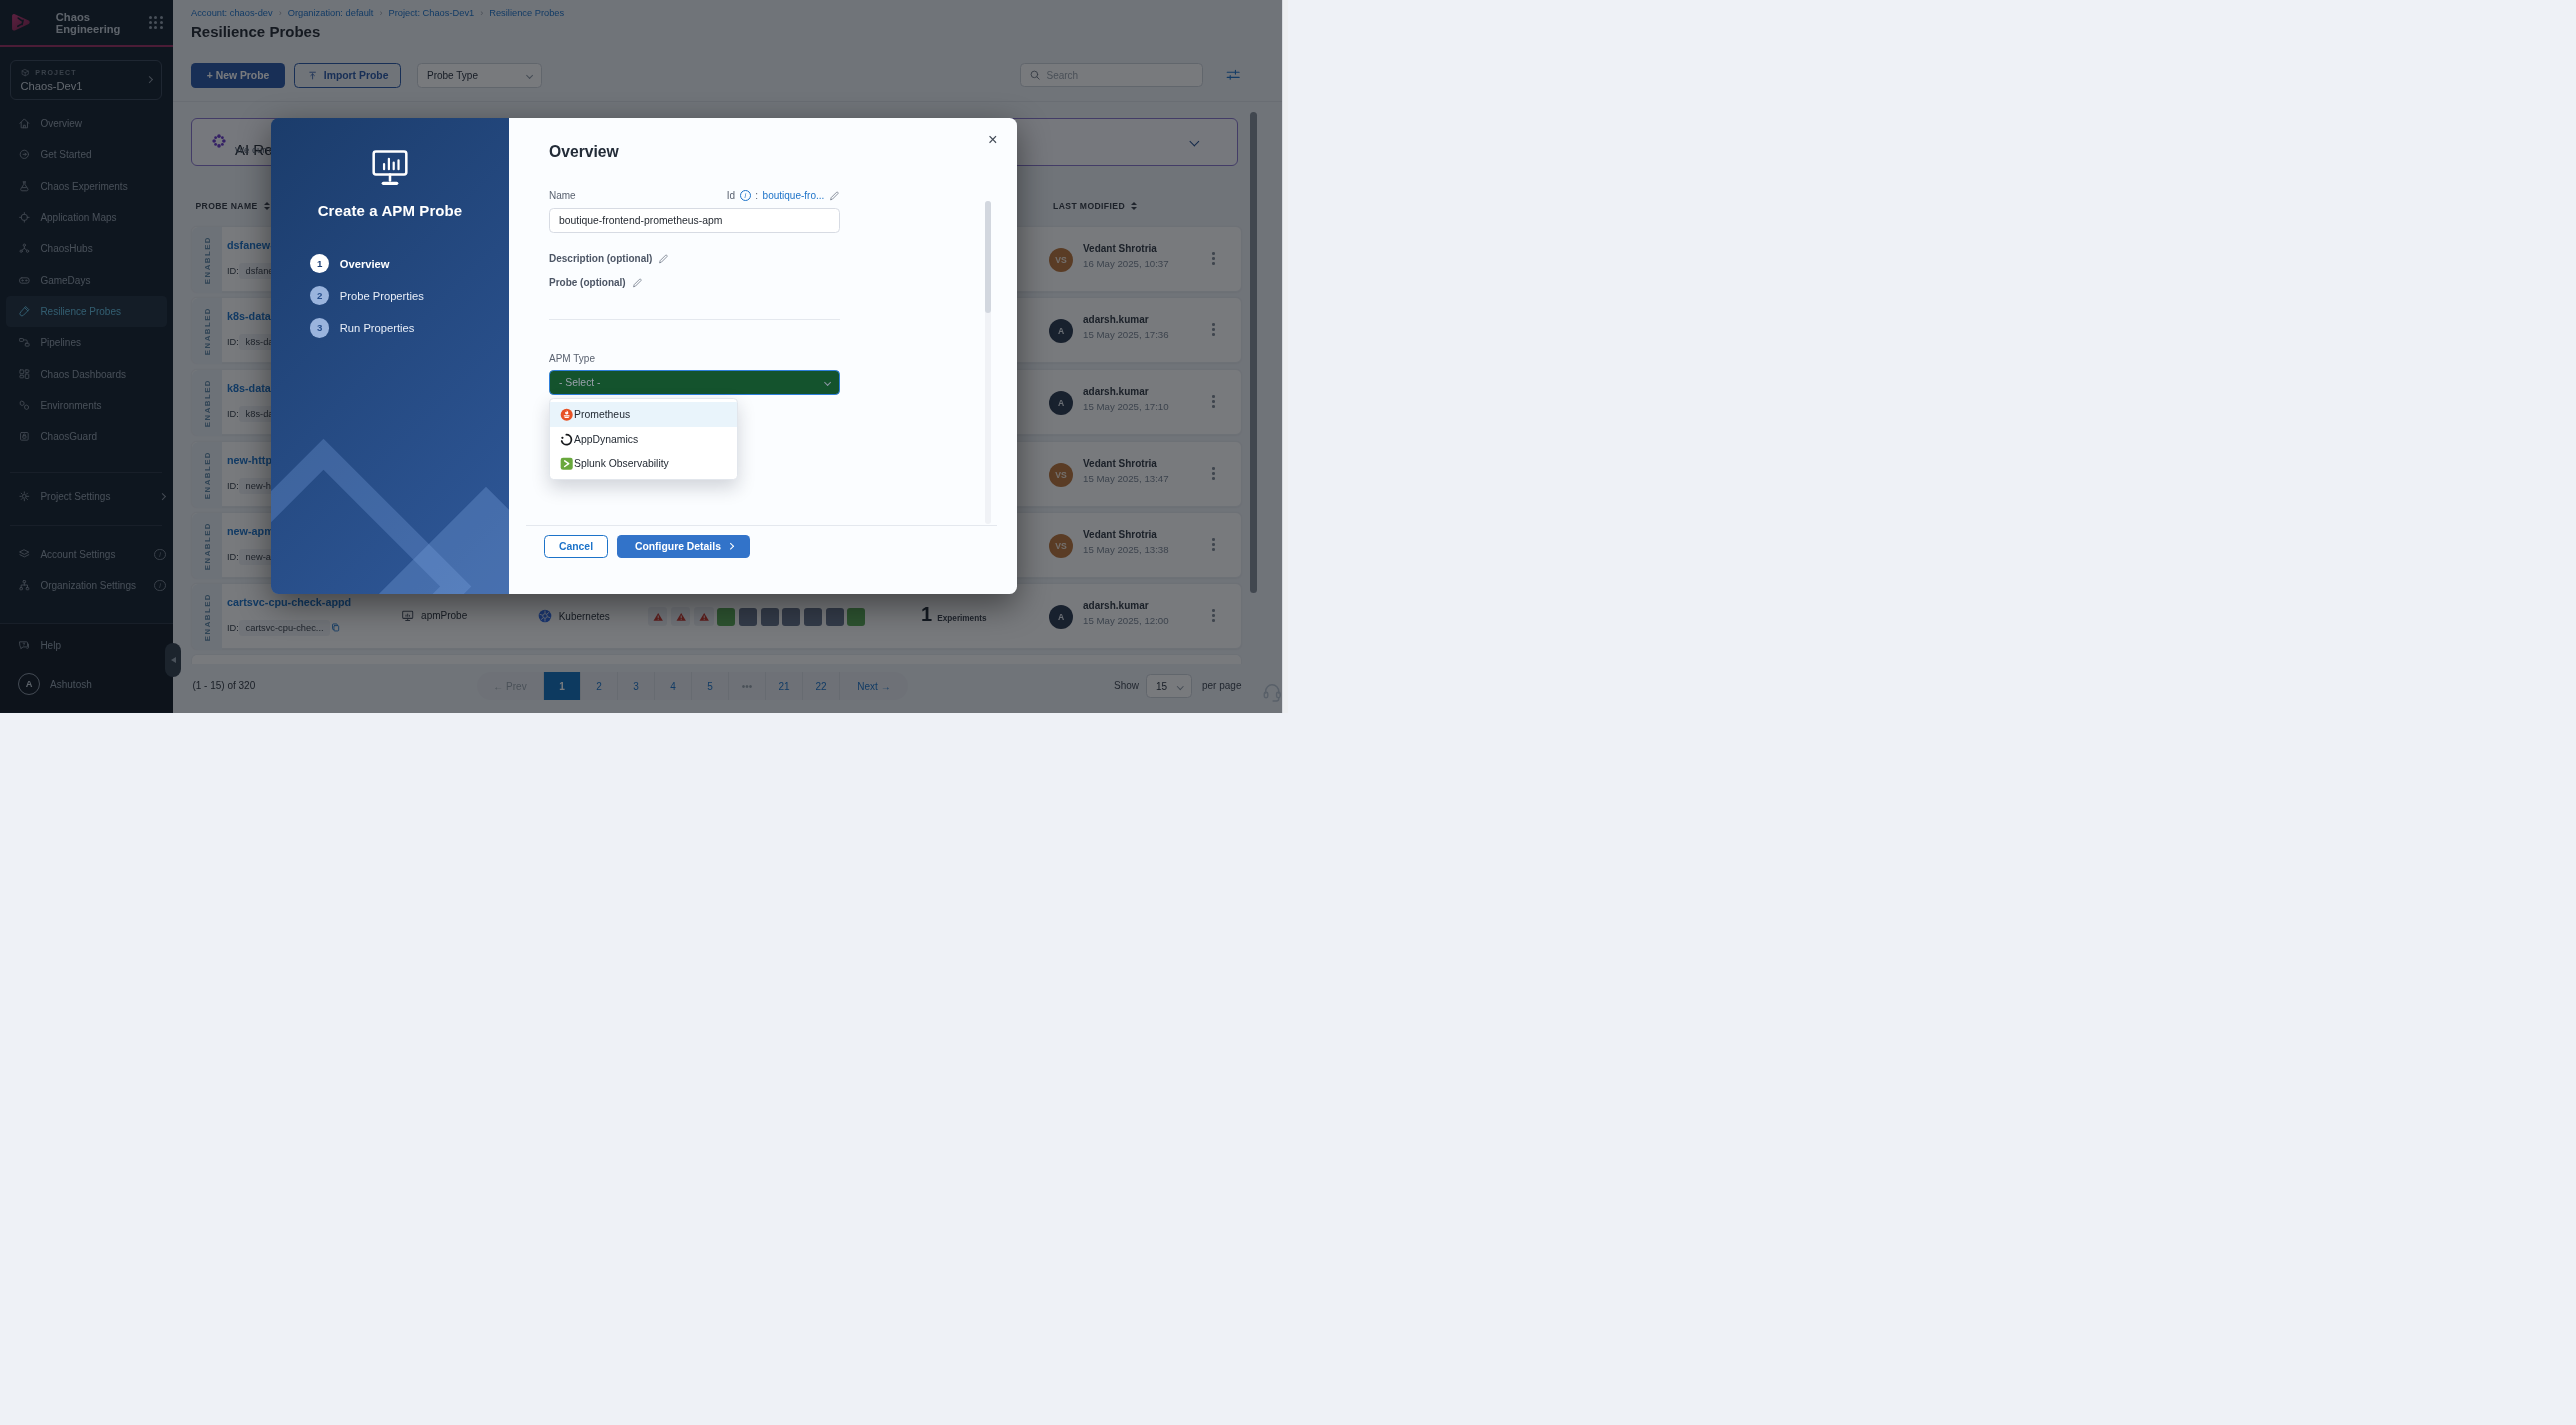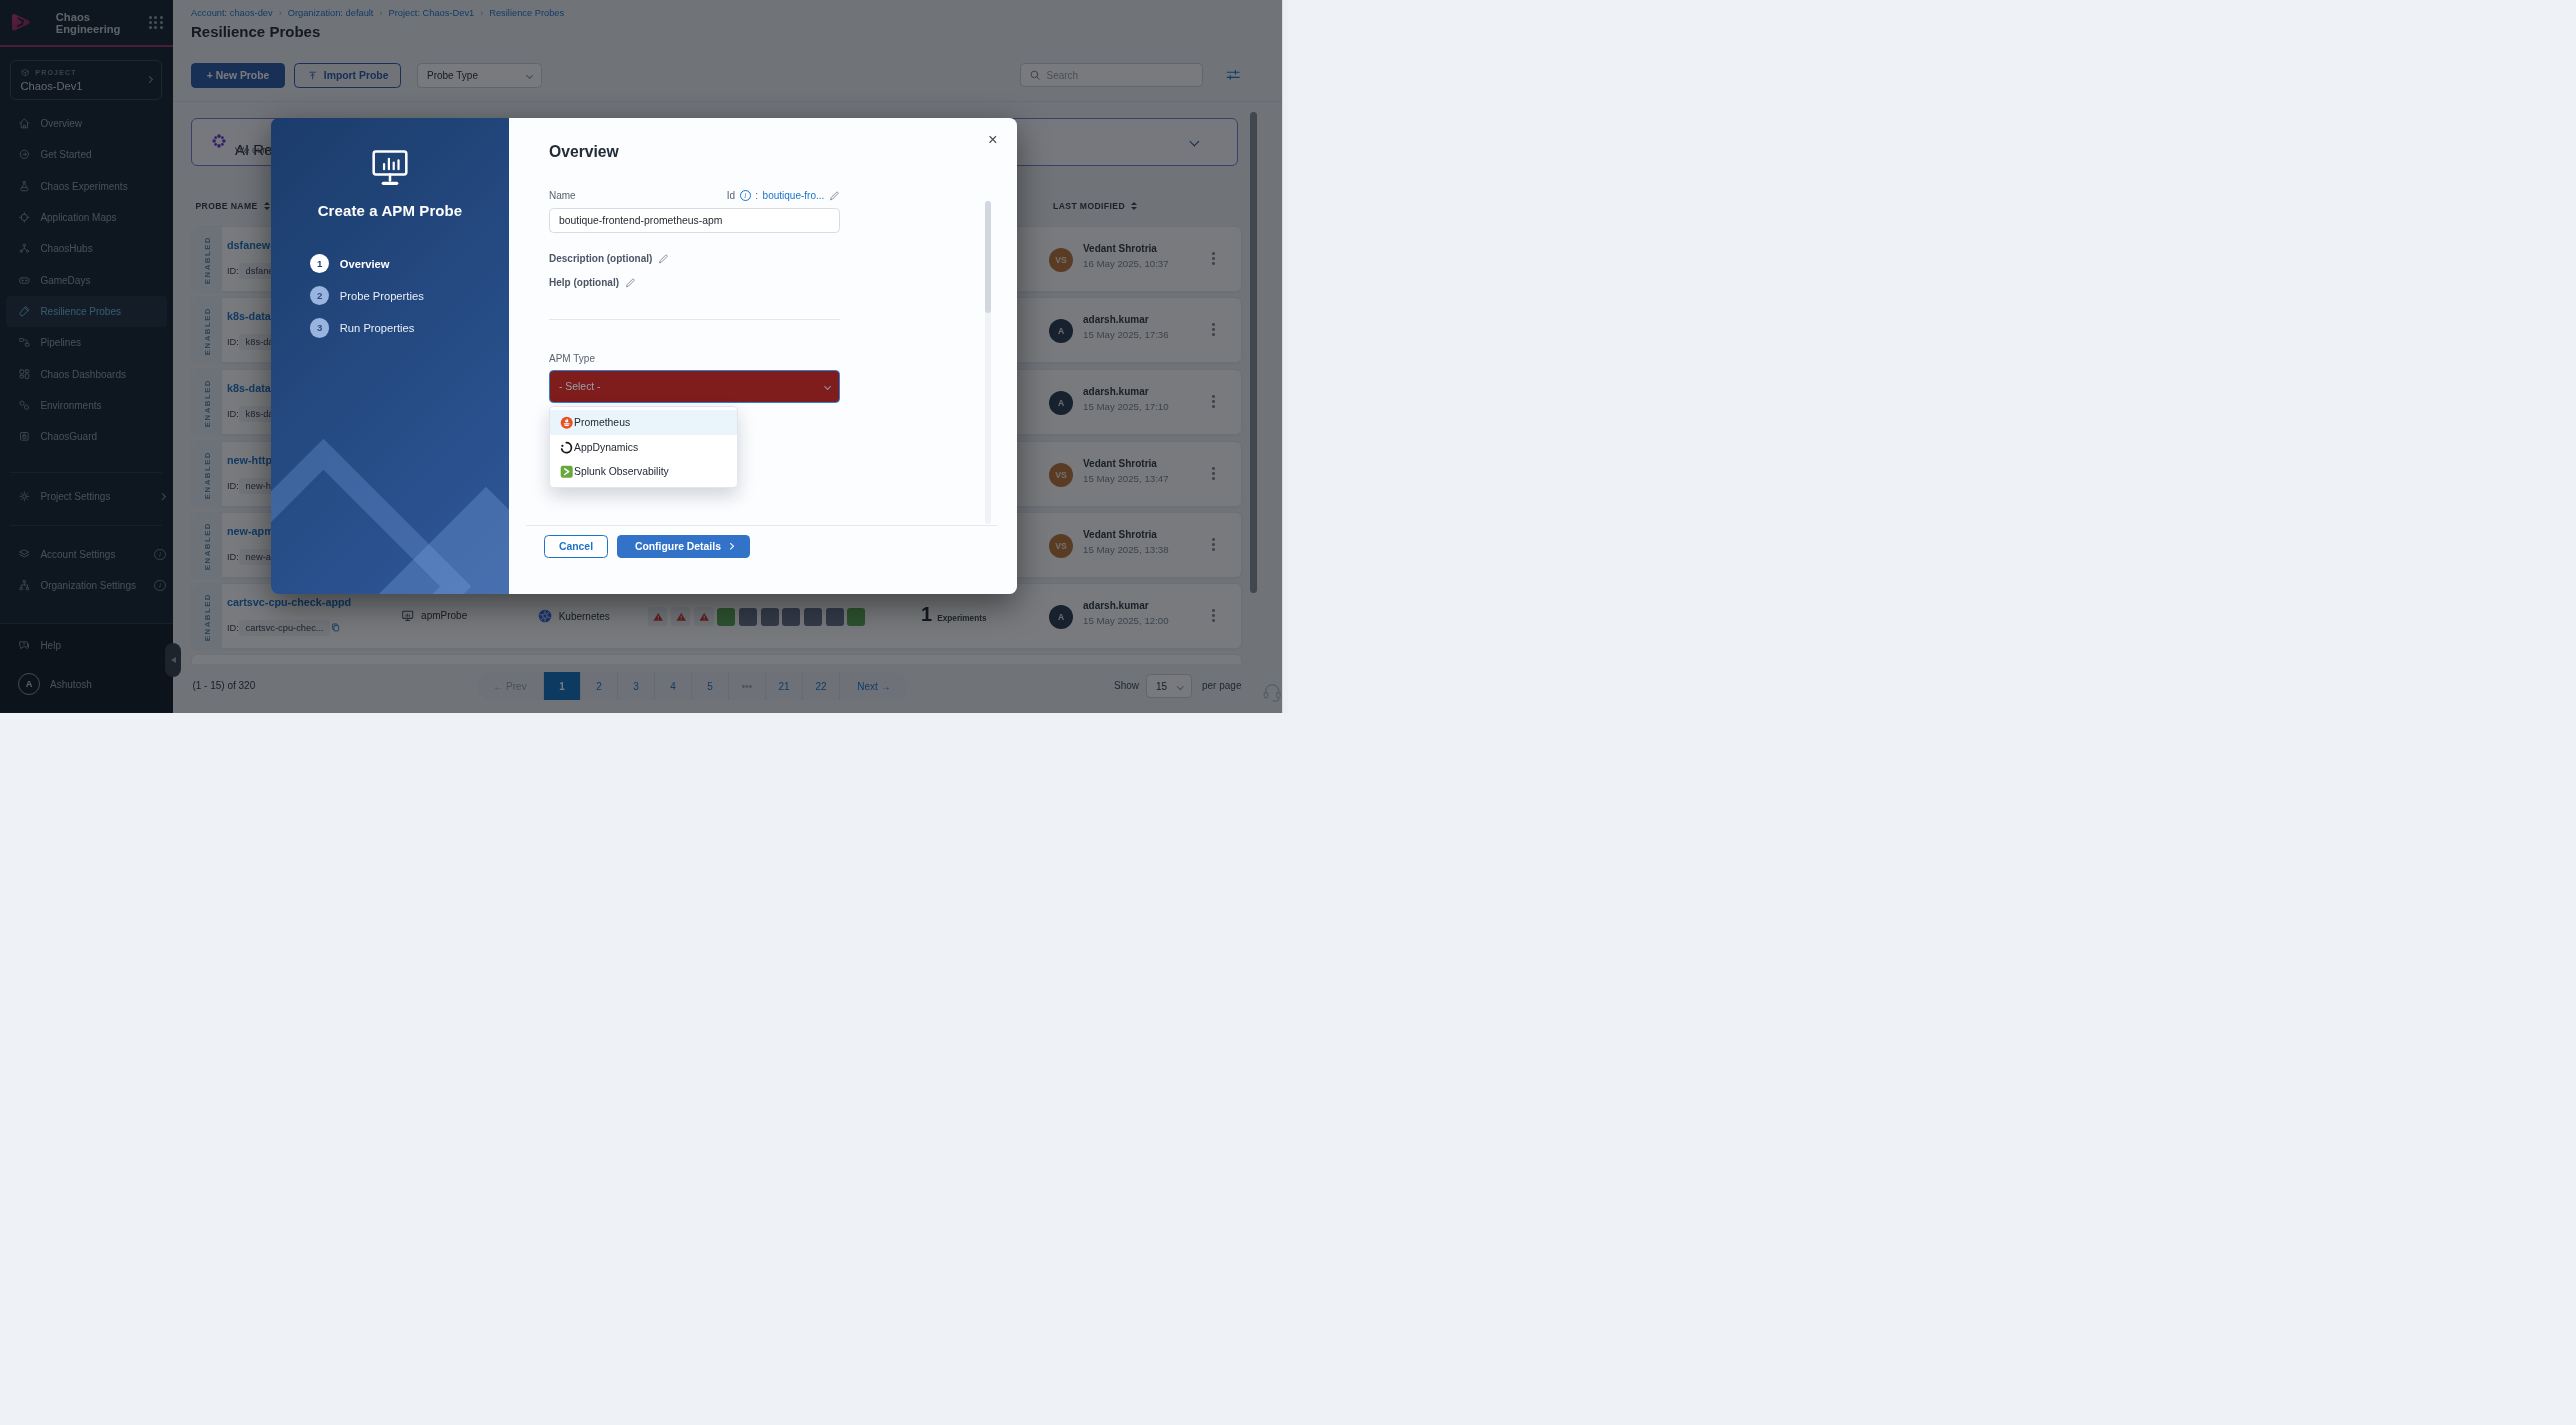--- a/index.html
+++ b/index.html
@@ -113,21 +113,21 @@
 .f-idwrap{display:flex;align-items:center;gap:4.5px}
 .f-idval{color:#1d73c9}
 .i-dot{width:11.2px;height:11.2px;border:1px solid #1d73c9;border-radius:50%;color:#1d73c9;font-size:7px;font-style:italic;display:flex;align-items:center;justify-content:center}
 .pencil{width:11.2px;height:11.2px;color:#6b7484;cursor:pointer}
 .pencil svg{stroke:currentColor;fill:none;stroke-width:1.4;stroke-linecap:round;stroke-linejoin:round}
 .f-input{margin-top:6.7px;height:25px;border:0.7px solid #d7dbe3;border-radius:4.5px;background:#fff;display:flex;align-items:center;padding:0 9px;font-size:10.4px;color:#262b33}
 .f-label{display:flex;align-items:center;gap:6px;font-size:10px;font-weight:700;color:#4c5565}
 .f-divider{margin-top:31px;height:0.7px;background:#e4e8ee}
 .f-apml{margin-top:33px;font-size:10px;color:#5a6270}
 .selwrap{position:relative;margin-top:6.7px}
-.f-select{height:33px;border:1.2px solid #2f7fdb;border-radius:4.5px;background:#7f1d1d;display:flex;align-items:center;justify-content:space-between;padding:0 9px;cursor:pointer}
+.f-select{height:25px;border:1.2px solid #2f7fdb;border-radius:4.5px;background:#14532d;display:flex;align-items:center;justify-content:space-between;padding:0 9px;cursor:pointer}
 .f-ph{font-size:10.4px;color:#9aa1ac}
 .dropdown{position:absolute;left:0;top:calc(100% + 3px);width:189px;background:#fff;border:0.7px solid #e2e6ec;border-radius:4.5px;box-shadow:0 7.5px 18px rgba(20,30,50,.18);padding:3px 0;z-index:5}
 .opt{height:24.6px;display:flex;align-items:center;gap:1px;padding:0 9.7px;font-size:10.4px;color:#232a33;cursor:pointer}
 .opt.hl{background:#e9f4fb}
 .m-scroll{position:absolute;left:476px;top:83px;width:6px;height:323px;background:#f0f2f6;border-radius:3px}
 .m-thumb{position:absolute;left:476px;top:83px;width:6px;height:112px;background:#d2d7df;border-radius:3px}
 .f-footdiv{position:absolute;left:17px;right:20px;top:407px;height:0.7px;background:#e4e8ee}
 .btn-cancel{position:absolute;left:35px;top:417px;width:64px;height:23px;border:1.2px solid #1d73c9;border-radius:4.5px;background:#fff;color:#1d73c9;font-size:10.4px;font-weight:700;display:flex;align-items:center;justify-content:center;cursor:pointer}
 .btn-conf{position:absolute;left:108px;top:417px;width:133px;height:23px;background:#3273c9;border-radius:4.5px;color:#fff;font-size:10.4px;font-weight:700;display:flex;align-items:center;justify-content:center;gap:6.7px;cursor:pointer}
 .btn-conf .chev{border-color:#fff;width:4.5px;height:4.5px}
@@ -690,21 +690,21 @@
         </div>
       <div class="f-label" style="margin-top:20px">
           <span>Description (optional)</span>
           <span class="pencil">
             <svg viewBox="0 0 20 20">
               <path d="M3 17l1-3.5L13.5 4a1.4 1.4 0 0 1 2 0l.5.5a1.4 1.4 0 0 1 0 2L6.5 16z"></path>
             </svg>
           </span>
         </div>
       <div class="f-label" style="margin-top:12.7px">
-          <span>Help (optional)</span>
+          <span>Probe (optional)</span>
           <span class="pencil">
             <svg viewBox="0 0 20 20">
               <path d="M3 17l1-3.5L13.5 4a1.4 1.4 0 0 1 2 0l.5.5a1.4 1.4 0 0 1 0 2L6.5 16z"></path>
             </svg>
           </span>
         </div>
       <div class="f-divider"></div>
       <div class="f-apml">APM Type</div>
       <div class="selwrap">
         <div class="f-select">

